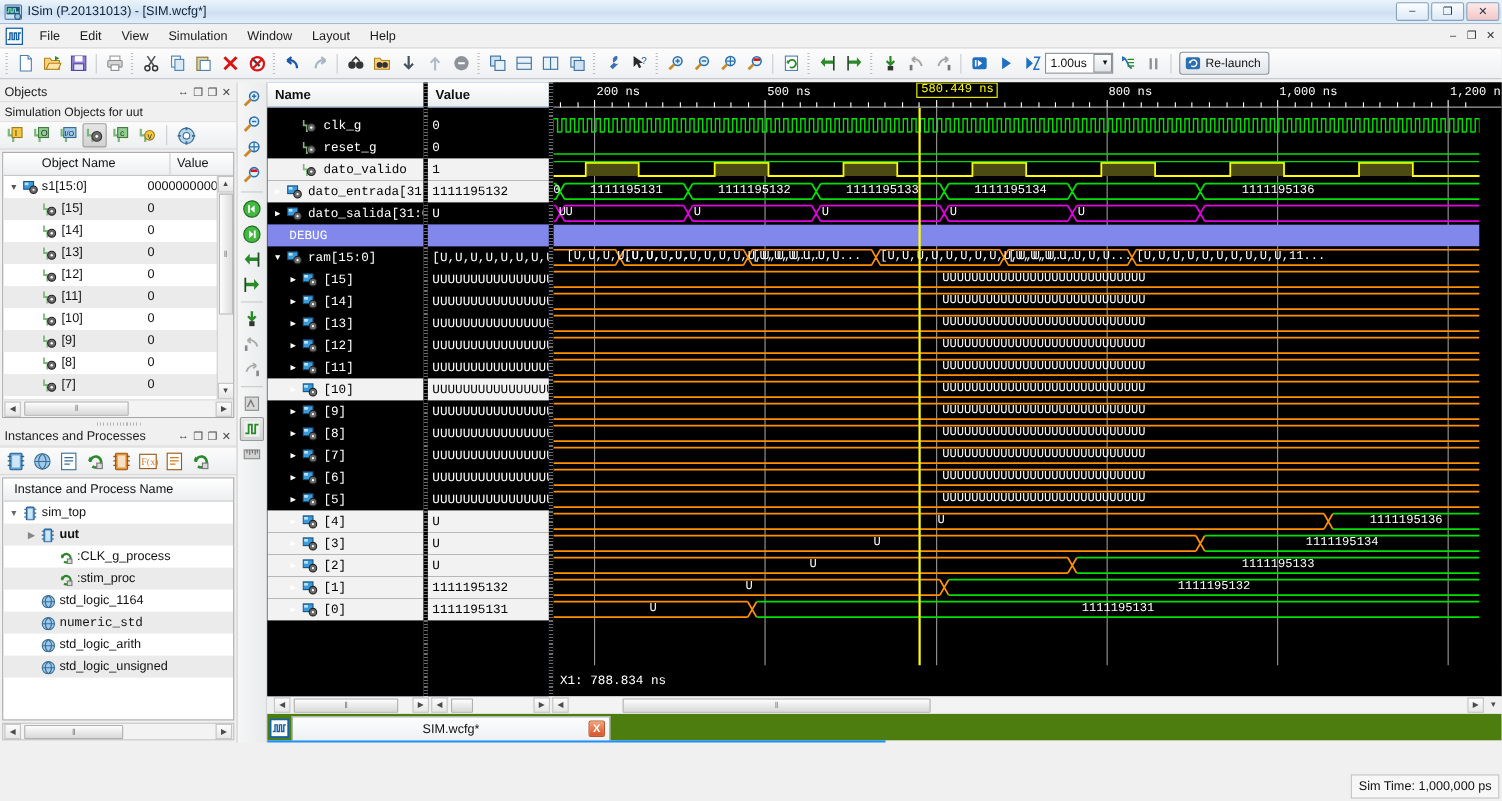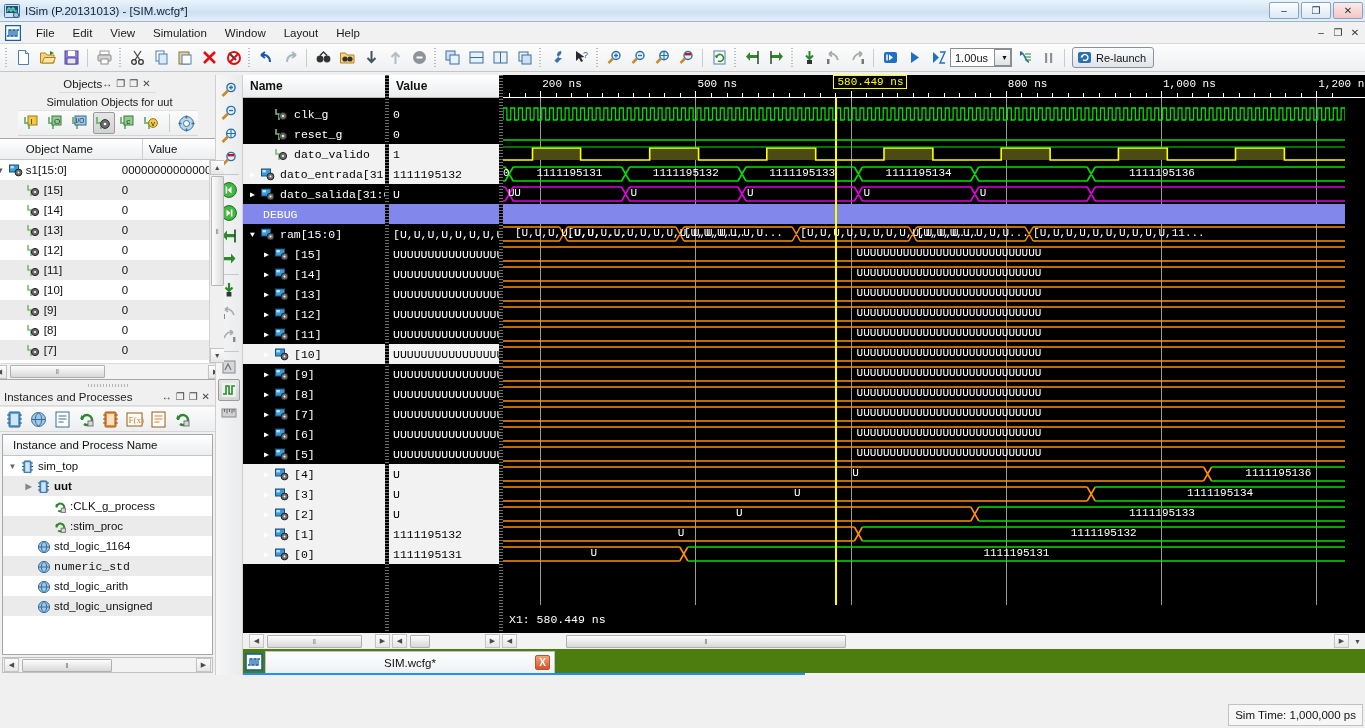--- a/index.html
+++ b/index.html
@@ -456,21 +456,21 @@
         </svg>
     </span>
     <span>Re-launch</span>
   </div>
 </div>
 
 <div id="main">
 
   <div id="leftdock">
 
-    <div class="panel" style="height:307px;align-items:center;">
+    <div class="panel" style="height:307px;">
       <div class="panel-head">
         <span class="t">Objects</span>
         <span class="ctrls">
           <span>↔</span>
           <span>❐</span>
           <span>❐</span>
           <span>✕</span>
         </span>
       </div>
       <div class="panel-sub">Simulation Objects for uut</div>
@@ -1569,21 +1569,21 @@
             <div class="busval" style="left:291.1px;top:389px">U</div>
             <div class="busval" style="left:684.1px;top:389px">1111195134</div>
             <div class="busval" style="left:232.9px;top:409px">U</div>
             <div class="busval" style="left:625.9px;top:409px">1111195133</div>
             <div class="busval" style="left:174.7px;top:429px">U</div>
             <div class="busval" style="left:567.7px;top:429px">1111195132</div>
             <div class="busval" style="left:87.4px;top:449px">U</div>
             <div class="busval" style="left:480.4px;top:449px">1111195131</div>
             <div class="cursorline" style="left:331.5px"></div>
           </div>
-        <div id="wavefoot">X1: 580.449 ns</div>
+        <div id="wavefoot">X1: 788.834 ns</div>
       </div>
     </div>
 
     <div class="hscroll-wave">
       <div style="width:5px;"></div>
       <div style="display:flex;align-items:center;width:143px;">
         <div class="hs-btn">◀</div>
         <div class="hs-track">
           <div class="hs-thumb" style="width:95px;margin-left:2px;">‖</div>
         </div>

